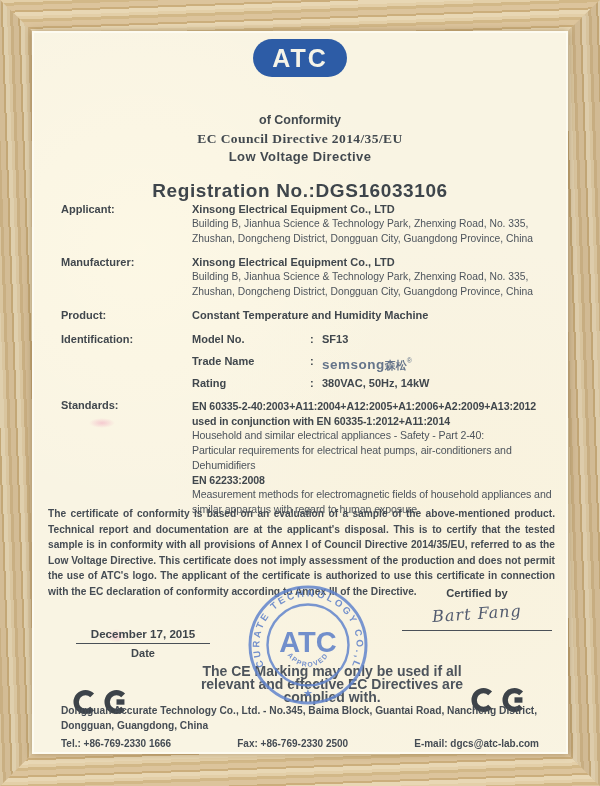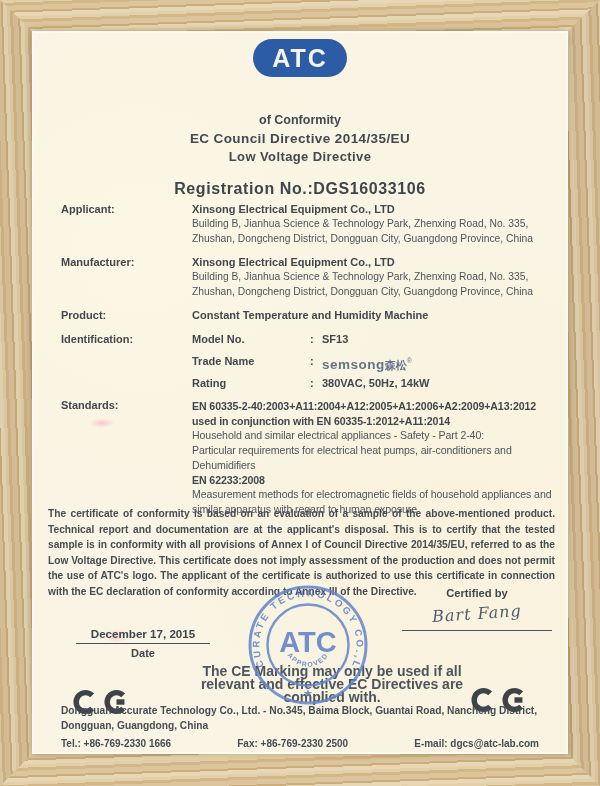--- a/index.html
+++ b/index.html
@@ -42,23 +42,23 @@
     width:94px; height:38px; border-radius:19px; background:#2d5ca6;
     color:#f6f4e8; font-weight:bold; font-size:25px; letter-spacing:2px;
     display:flex; align-items:center; justify-content:center; z-index:3;
   }
   .cert-title {
     position:absolute; top:41px; left:0; right:0; text-align:center;
     font-size:27px; font-weight:bold; color:#3a4147; letter-spacing:11px; text-indent:11px;
     z-index:2;
   }
   .sub1 { position:absolute; top:80px;  left:0; right:0; text-align:center; font-size:12.5px; font-weight:bold; color:#42494f; }
-  .sub2 { position:absolute; top:98px;  left:0; right:0; text-align:center; font-size:13.5px; font-weight:bold; color:#42494f; letter-spacing:.4px; }
+  .sub2 { position:absolute; top:98px;  left:0; right:0; text-align:center; font-size:13.5px; font-weight:bold; color:#42494f; letter-spacing:.4px;font-family:Liberation Serif, serif; }
   .sub3 { position:absolute; top:116px; left:0; right:0; text-align:center; font-size:13px;   font-weight:bold; color:#42494f; letter-spacing:.4px; }
-  .reg  { position:absolute; top:147px; left:0; right:0; text-align:center; font-size:16px; font-weight:bold; color:#3e454b; letter-spacing:.6px; }
+  .reg  { position:absolute; top:147px; left:0; right:0; text-align:center; font-size:19px; font-weight:bold; color:#3e454b; letter-spacing:.6px; }
 
   
   .fields { position:absolute; left:27px; top:170px; width:497px; color:#454c53; }
   .row { display:grid; grid-template-columns:105px 1fr;gap:26px; }
   .lbl { font-size:11px; font-weight:bold; color:#40474d; }
   .val-name { font-size:11px; font-weight:bold; color:#40474d; }
   .addr { font-size:10.3px; line-height:14.5px; color:#4d545c; margin-top:2px; }
   .gap10 { height:10px; } .gap12 { height:12px; }
   .idrow { display:grid; grid-template-columns:118px 12px 1fr; height:22px; align-items:start; }
   .id-sub { font-size:11px; font-weight:bold; color:#40474d; }

